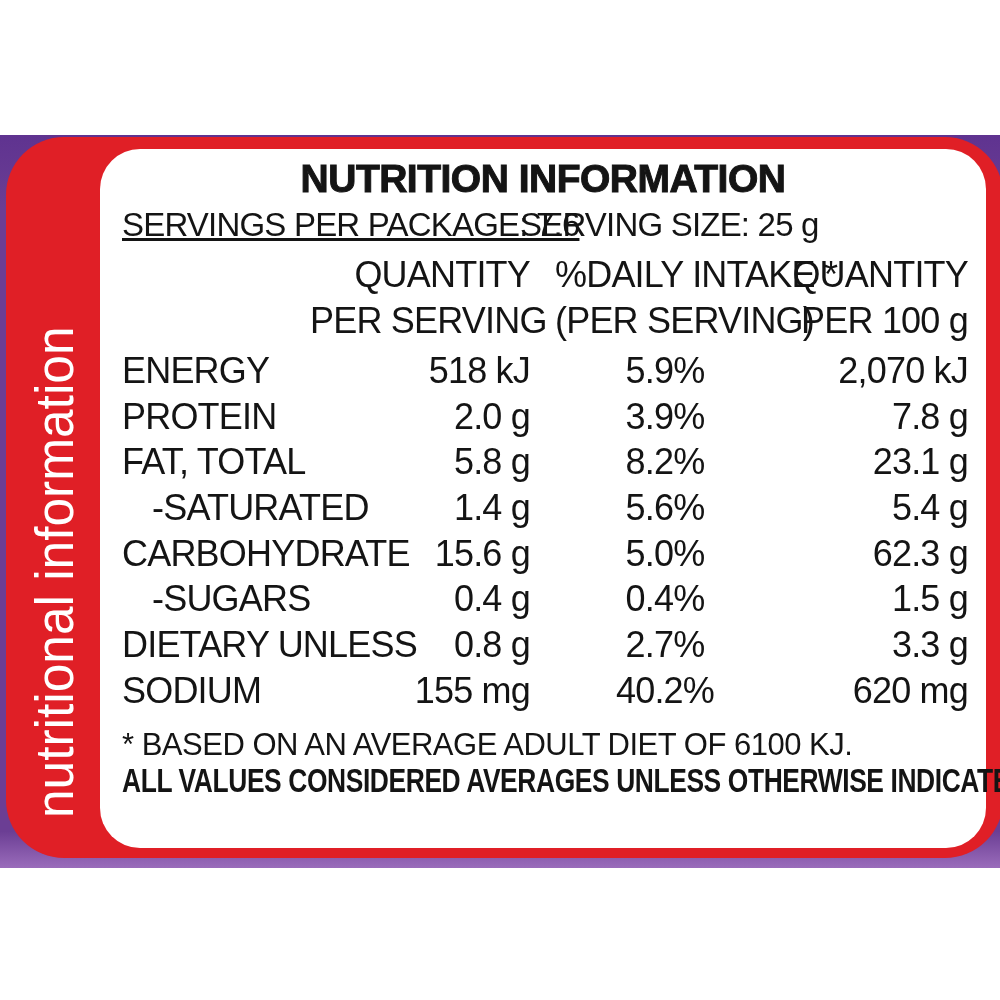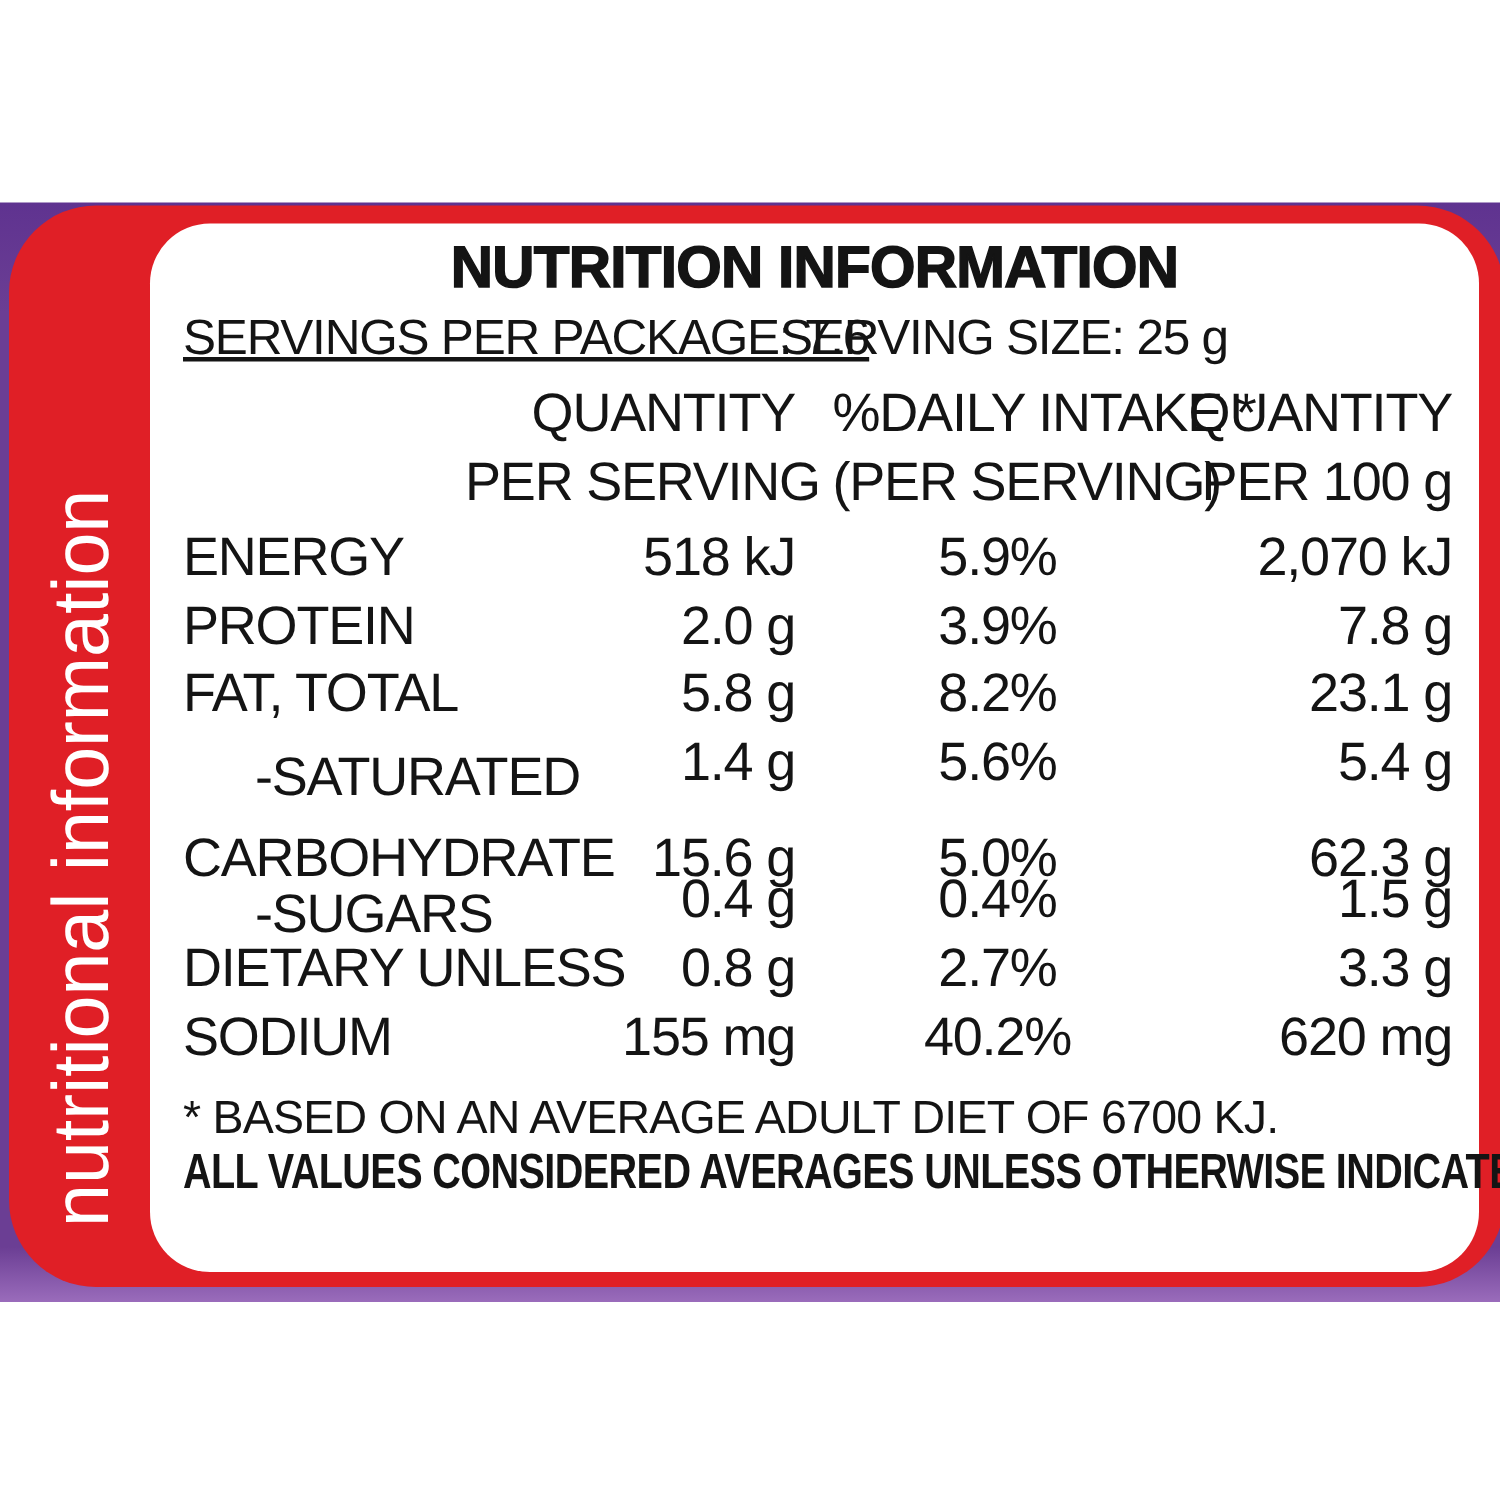--- a/index.html
+++ b/index.html
@@ -29,30 +29,30 @@
 
   .txt{position:absolute;line-height:1.18;white-space:nowrap;}
 
   .title{left:100px;top:156px;width:886px;text-align:center;font-size:39px;font-weight:bold;
     letter-spacing:-0.5px;-webkit-text-stroke:1px var(--text_black);}
 
   .serv-pkg{left:122px;top:206px;font-size:33px;letter-spacing:-0.8px;text-decoration:underline;}
   .serv-size{left:520px;top:206px;font-size:33px;letter-spacing:-0.8px;}
 
   .col-name{left:122px;}
-  .row.indent .col-name{left:170px;margin-top:10px;}
+  .row.indent .col-name{left:152px;}
   .col-qty{left:310px;width:220px;text-align:right;}
   .col-pct{left:555px;width:220px;text-align:center;}
   .col-100{left:770px;width:198px;text-align:right;}
 
   .hdr span,.row span{position:absolute;display:block;font-size:36px;letter-spacing:-0.8px;line-height:1.18;white-space:nowrap;}
   .hdr,.row{position:absolute;left:0;top:0;width:1000px;height:46px;}
   .hdr1{top:254px;} .hdr2{top:300px;}
   .r0{top:350px;} .r1{top:396px;} .r2{top:441px;} .r3{top:487px;}
-  .r4{top:551px;padding-left:45px;} .r5{top:578px;} .r6{top:624px;} .r7{top:670px;}
+  .r4{top:533px;padding-left:45px;} .r5{top:578px;} .r6{top:624px;} .r7{top:670px;}
 
   .footnote{left:122px;top:727px;font-size:31px;letter-spacing:-0.5px;}
   .disclaimer{left:122px;top:762px;font-size:33px;font-weight:bold;}
   .disclaimer .squeeze{display:inline-block;transform:scaleX(0.80);transform-origin:0 50%;letter-spacing:-0.5px;white-space:nowrap;}
 </style>
 </head>
 <body>
 
 <div class="scene">
 
@@ -122,18 +122,18 @@
     <span class="col-pct">2.7%</span>
     <span class="col-100">3.3 g</span>
   </div>
   <div class="row r7">
     <span class="col-name">SODIUM</span>
     <span class="col-qty">155 mg</span>
     <span class="col-pct">40.2%</span>
     <span class="col-100">620 mg</span>
   </div>
 
-  <div class="txt footnote">* BASED ON AN AVERAGE ADULT DIET OF 6700 KJ.</div>
+  <div class="txt footnote">* BASED ON AN AVERAGE ADULT DIET OF 6100 KJ.</div>
   <div class="txt disclaimer">
     <span class="squeeze">ALL VALUES CONSIDERED AVERAGES UNLESS OTHERWISE INDICATED</span>
   </div>
 
 </div>
 
 </body></html>

